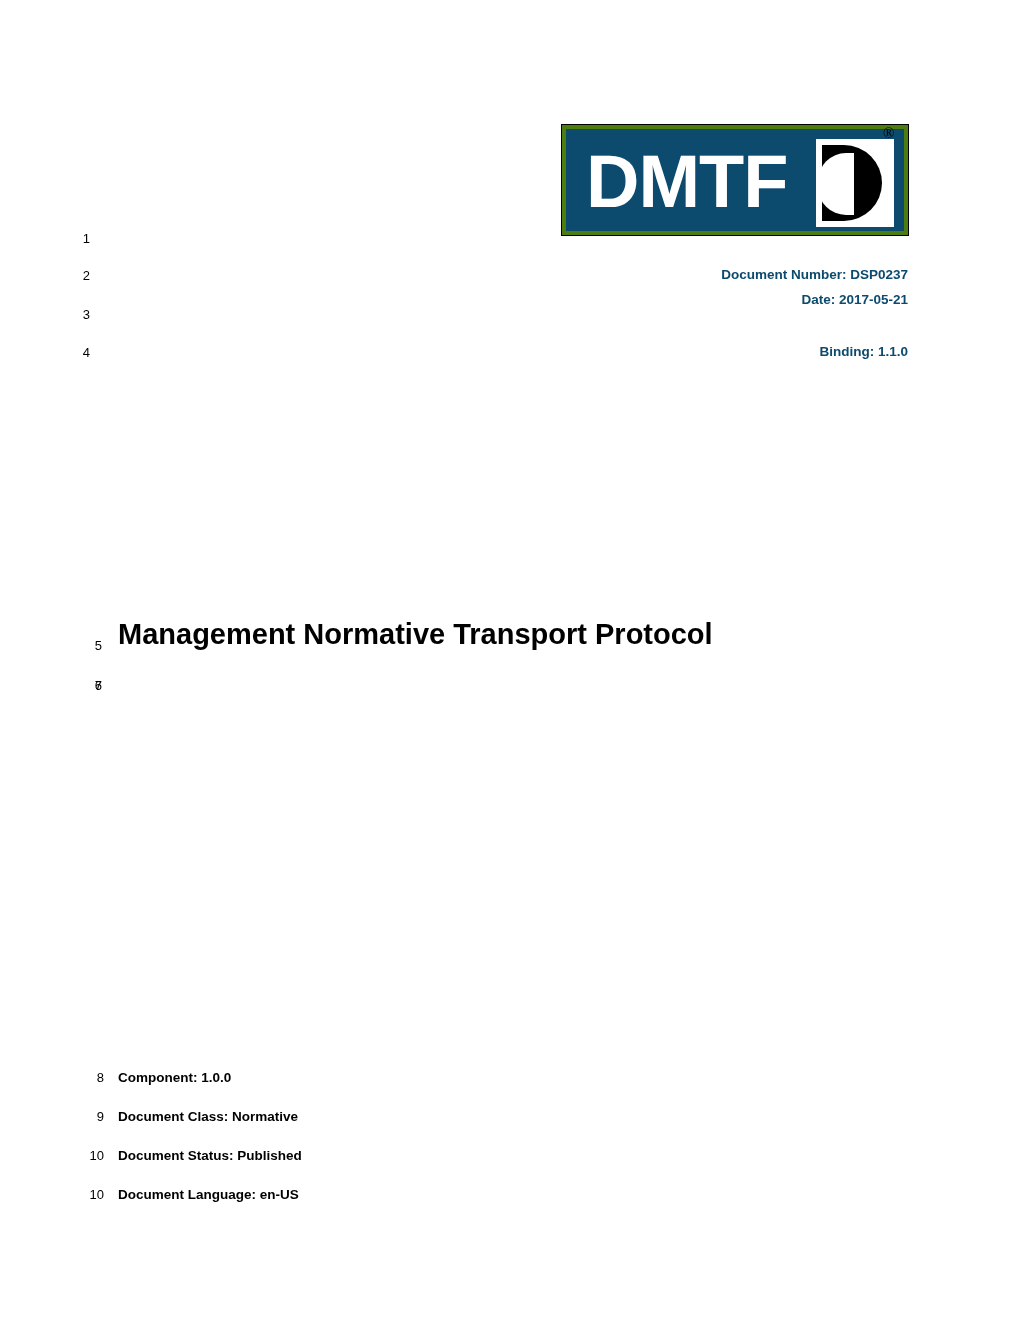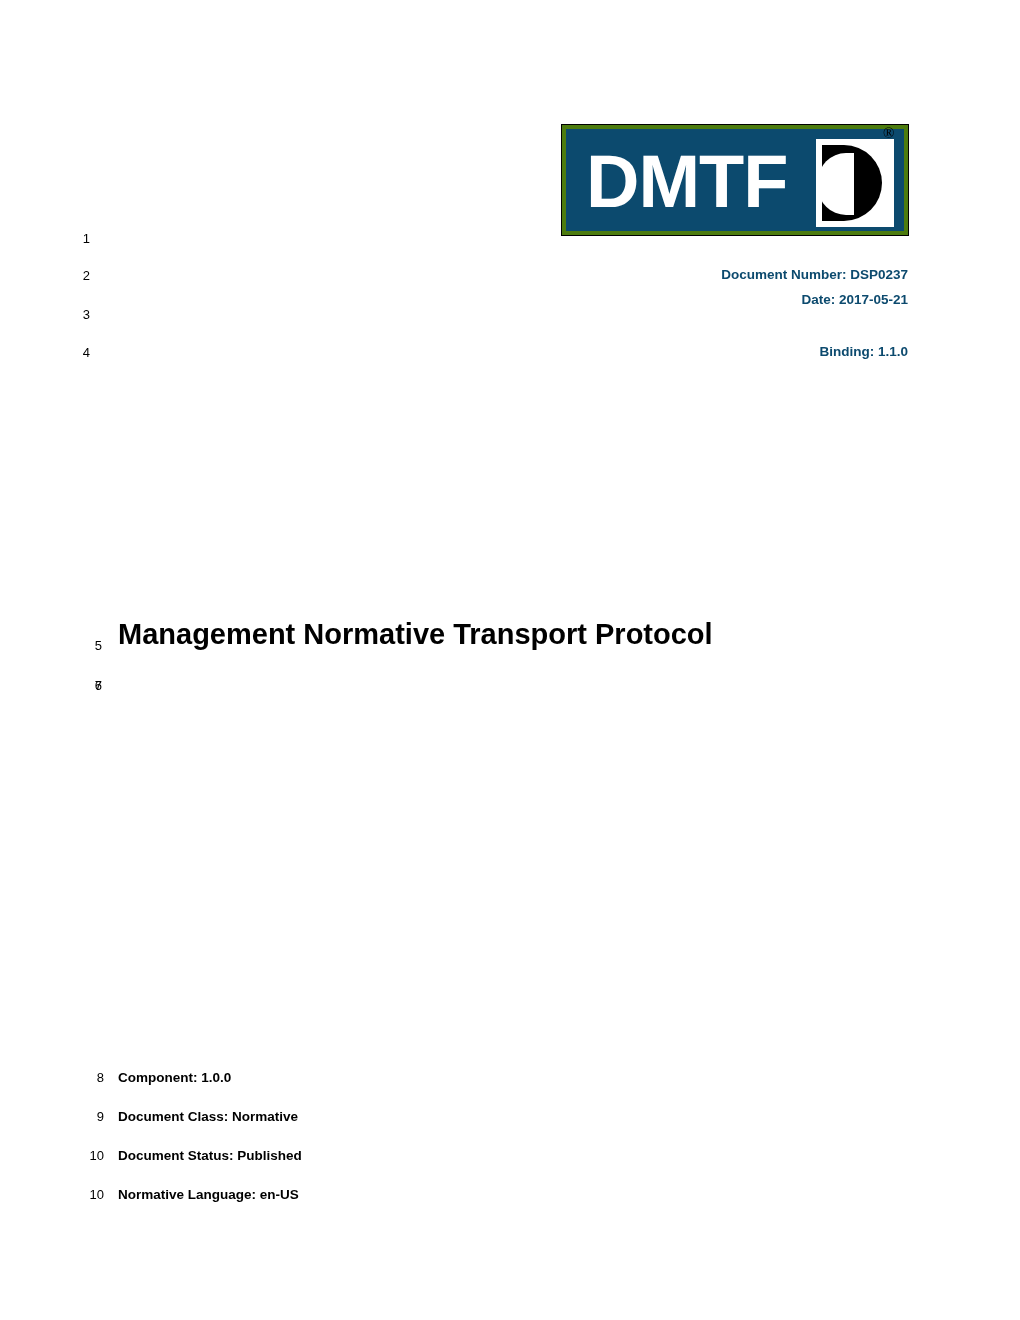--- a/index.html
+++ b/index.html
@@ -198,17 +198,17 @@
     <div class="footmeta-line">
       <span class="footmeta-num">9</span>
       <span>Document Class: Normative</span>
     </div>
     <div class="footmeta-line">
       <span class="footmeta-num">10</span>
       <span>Document Status: Published</span>
     </div>
     <div class="footmeta-line">
       <span class="footmeta-num">10</span>
-      <span>Normative Language: en-US</span>
+      <span>Document Language: en-US</span>
     </div>
   </div>
 
 </div>
 
 </body></html>

